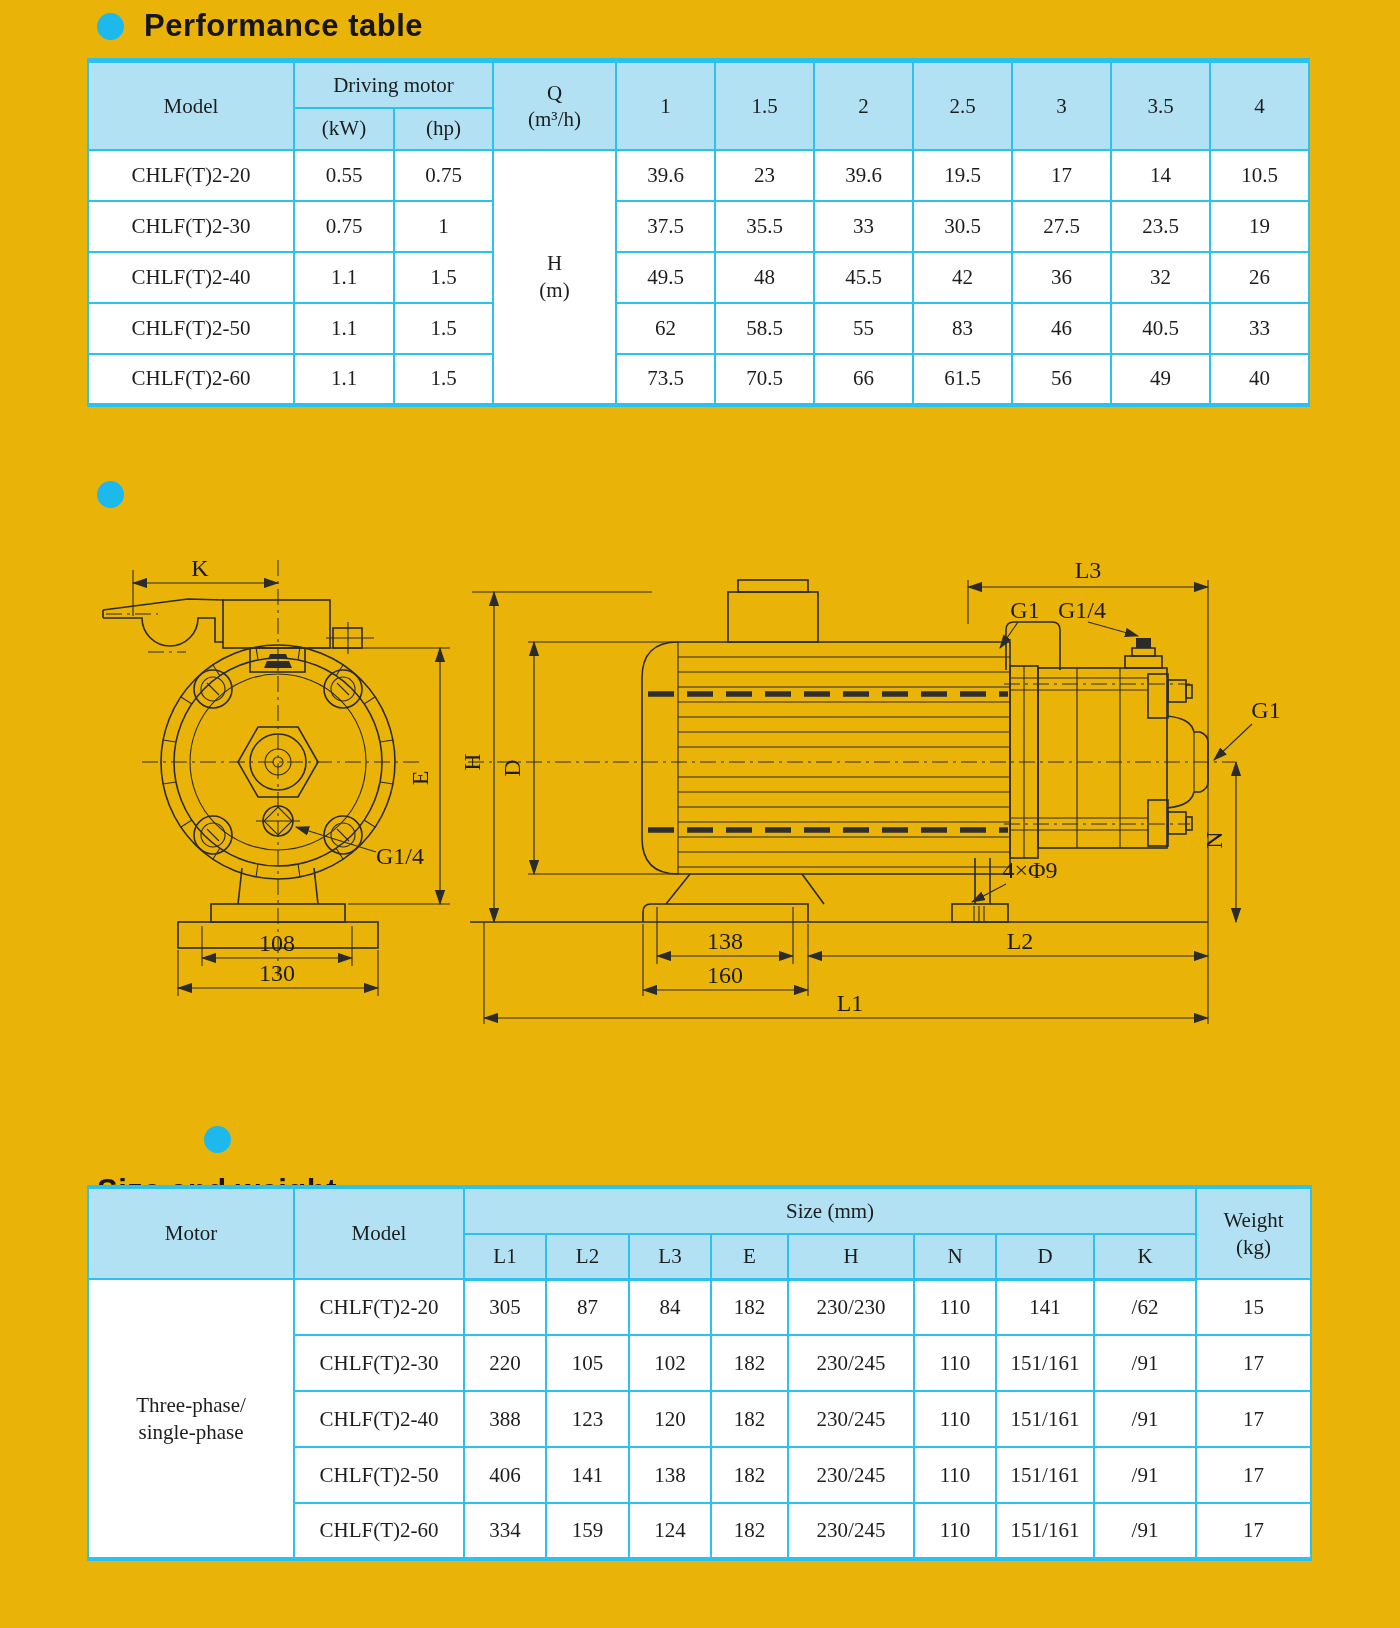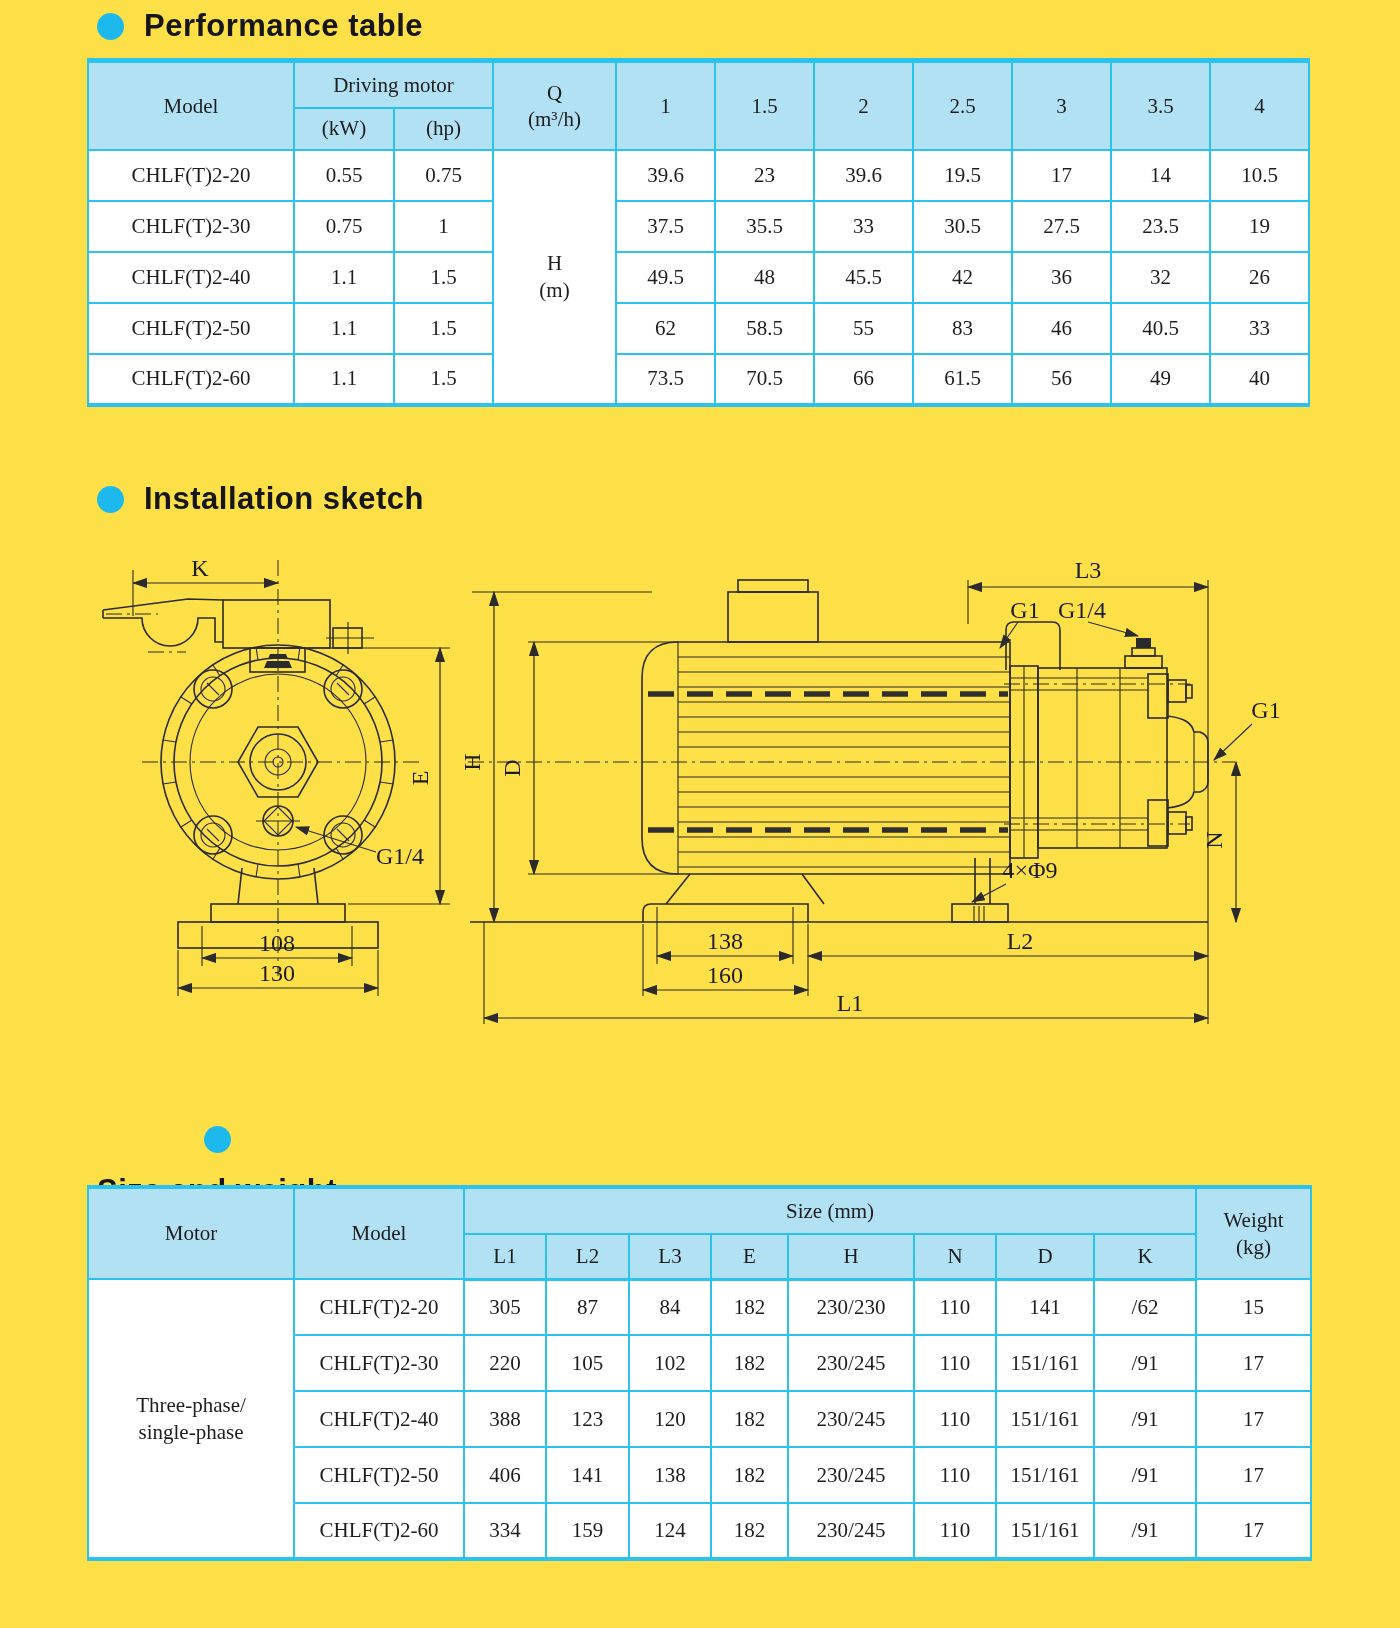--- a/index.html
+++ b/index.html
@@ -1,16 +1,16 @@
 <!DOCTYPE html>
 <html><head>
 <meta charset="utf-8">
 <style>
   html,body{margin:0;padding:0;background:#fff;}
-  #page{position:relative;width:1400px;height:1628px;background:#fde047;overflow:hidden;
+  #page{position:relative;width:1400px;height:1628px;background:#eab308;overflow:hidden;
         font-family:"Liberation Serif", serif;color:#1d1d1d;}
   .section-title{position:absolute;display:flex;align-items:center;gap:20px;}
   .bullet{width:27px;height:27px;border-radius:50%;background:#1db9ec;flex:0 0 auto;}
   .section-title .txt{font-family:"Liberation Sans", sans-serif;font-weight:bold;
         font-size:31px;color:#161616;letter-spacing:0.5px;}
   table{border-collapse:collapse;table-layout:fixed;position:absolute;}
   td,th{border:2px solid #2cc2f0;text-align:center;vertical-align:middle;
         font-weight:normal;font-size:21px;padding:0;line-height:1.25;background:#fff;}
   .hd{background:#b3e1f4;}
   #perf-table{left:87px;top:58px;width:1221px;border-top:5px solid #2cc2f0;border-bottom:4px solid #2cc2f0;}
@@ -129,21 +129,20 @@
       <td>61.5</td>
       <td>56</td>
       <td>49</td>
       <td>40</td>
     </tr>
   </tbody>
     </table>
 
   <div class="section-title" style="left:97px;top:481px;">
     <span class="bullet"></span>
-    <span class="txt">Installation sketch</span>
   </div>
 
   <svg style="position:absolute;left:90px;top:530px;" width="1220" height="520" viewBox="0 0 1220 520">
     <defs>
       <marker id="arr" viewBox="0 0 12 8" refX="11" refY="4" markerWidth="13" markerHeight="9" orient="auto-start-reverse">
         <path d="M0,0 L12,4 L0,8 z" fill="#2b2b2b"></path>
       </marker>
     </defs>
 
     <g>

